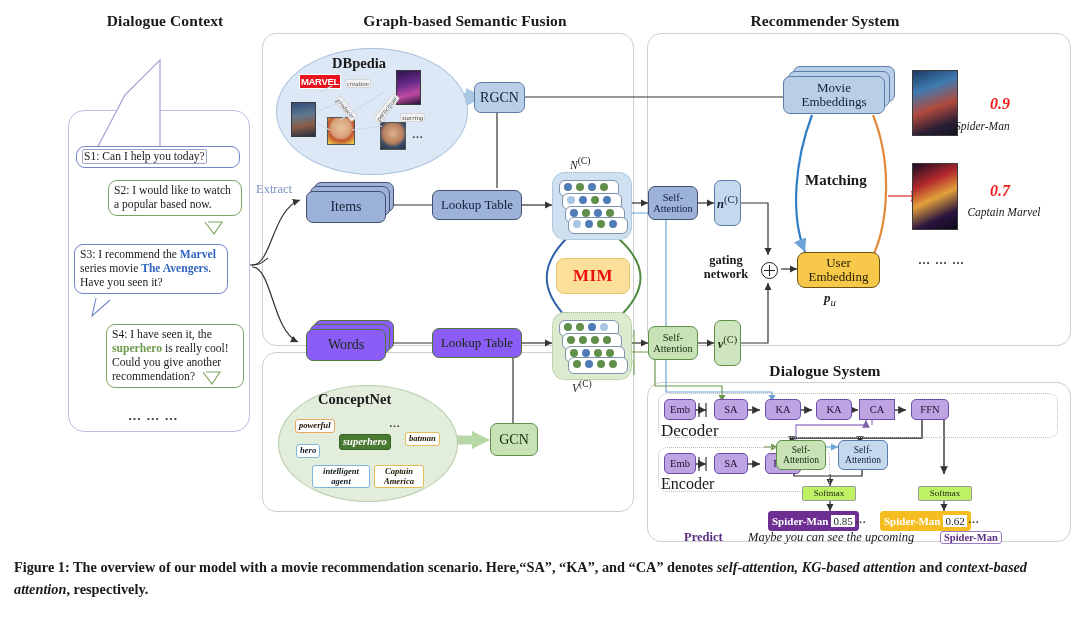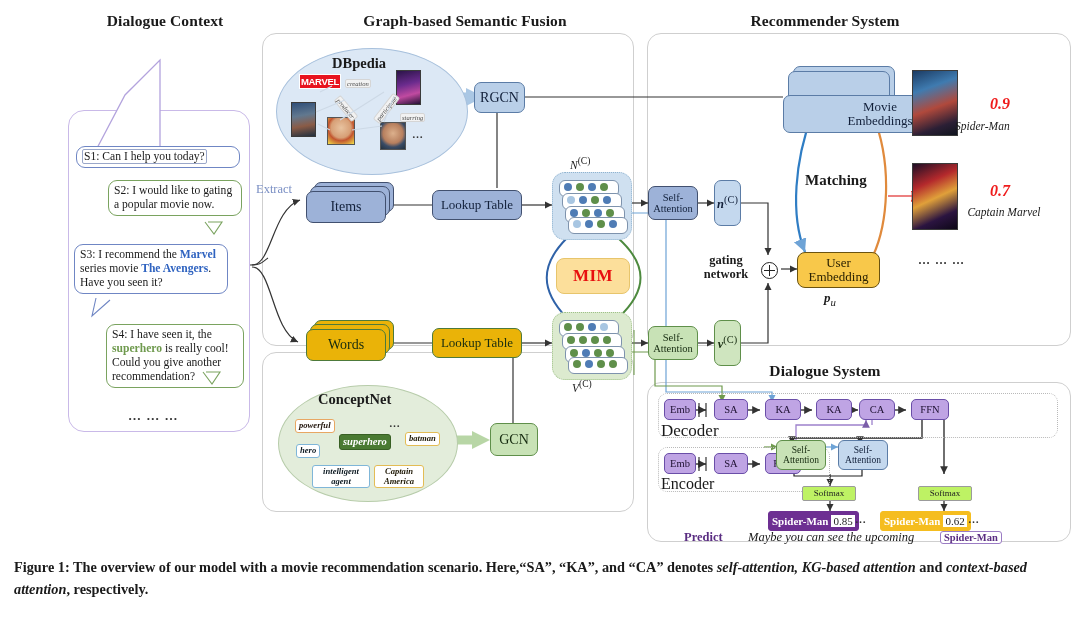--- a/index.html
+++ b/index.html
@@ -15,21 +15,21 @@
   
   .panel{border:1.2px solid #cfcfcf;border-radius:14px;background:transparent;}
   .panel-dash{border:1.4px solid #c9b9e8;border-radius:16px;}
 
   
   .node{display:flex;align-items:center;justify-content:center;text-align:center;
         border-radius:7px;font-size:12.5px;line-height:1.08;}
   .blue{background:#9db2d8;border:1.1px solid #41506f;color:#12203a;}
   .bluelt{background:#b9cfe8;border:1.1px solid #5b7ca6;color:#12203a;}
   .bluepale{background:#c4d8ee;border:1.1px solid #5b7ca6;color:#12203a;}
-  .green{background:#eab308;border:1.1px solid #4d7a3b;color:#162b10;}
+  .green{background:#8b5cf6;border:1.1px solid #4d7a3b;color:#162b10;}
   .greenlt{background:#c8e2b6;border:1.1px solid #5f8f4a;color:#162b10;}
   .gold{background:#f8c84a;border:1.2px solid #6b5310;color:#2a2102;}
   .purple{background:#bfa4e4;border:1.1px solid #6a4ea8;color:#1d1030;}
   .grey{background:#bef264;border:1px solid #9b9b9b;color:#222;}
 
   
   .stack{position:absolute;}
   .stack .card{position:absolute;border-radius:7px;}
 
   
@@ -215,21 +215,21 @@
 
     <path d="M830,500 L830,511" stroke="#222" stroke-width="1.2" fill="none" marker-end="url(#ar)"></path>
     <path d="M944,500 L944,511" stroke="#222" stroke-width="1.2" fill="none" marker-end="url(#ar)"></path>
   </svg>
 
   <div class="bubble b-blue" style="left:76px;top:146px;width:152px;">
     <span class="tok">S1: Can I help you today?</span>
   </div>
 
   <div class="bubble b-green" style="left:108px;top:180px;width:122px;">
-    <span>S2: I would like to gating a popular movie now.</span>
+    <span>S2: I would like to watch a popular based now.</span>
   </div>
 
   <div class="bubble b-blue" style="left:74px;top:244px;width:142px;">
     <span>S3: I recommend the </span><span class="kwblue">Marvel</span><span> series movie </span><span class="kwblue">The Avengers</span><span>. Have you seen it?</span>
   </div>
 
   <div class="bubble b-green" style="left:106px;top:324px;width:126px;">
     <span>S4: I have seen it, the </span><span class="kwgreen">superhero</span><span> is really cool! Could you give another recommendation?</span>
   </div>
 
@@ -359,21 +359,21 @@
   <div class="oplus" style="left:761px;top:262px;width:15px;height:15px;"></div>
 
   <div class="node gold abs" style="left:797px;top:252px;width:83px;height:36px;font-size:13px;border-radius:8px;">User Embedding</div>
   <div class="lbl" style="left:824px;top:290px;font-size:13px;font-weight:bold;font-style:italic;">
     <span>p</span><sub style="font-style:italic;font-weight:normal;">u</sub>
   </div>
 
   <div class="stack" style="left:783px;top:66px;width:112px;height:52px;">
     <div class="card bluelt" style="left:10px;top:0;width:100px;height:34px;"></div>
     <div class="card bluelt" style="left:5px;top:5px;width:100px;height:34px;"></div>
-    <div class="node bluelt" style="position:absolute;left:0;top:29px;width:100px;height:36px;font-size:13px;padding-left:46px;">Movie Embeddings</div>
+    <div class="node bluelt" style="position:absolute;left:0;top:10px;width:100px;height:36px;font-size:13px;">Movie Embeddings</div>
   </div>
 
   <div class="matching" style="left:805px;top:172px;">Matching</div>
 
   <div class="poster" style="left:912px;top:70px;width:44px;height:64px;
        background:linear-gradient(160deg,#1b3b63 0%,#3f7bb0 28%,#b0493c 56%,#2b1f35 82%,#10151f 100%);"></div>
   <div class="score" style="left:990px;top:95px;">0.9</div>
   <div class="movname" style="left:955px;top:120px;width:100px;text-align:left;">Spider-Man</div>
 
   <div class="poster" style="left:912px;top:163px;width:44px;height:65px;
@@ -383,21 +383,21 @@
 
   <div class="dots" style="left:918px;top:253px;font-size:12px;">… … …</div>
 
   <div class="subpanel" style="left:658px;top:393px;width:398px;height:43px;"></div>
   <div class="subpanel" style="left:658px;top:447px;width:170px;height:43px;"></div>
 
   <div class="node purple abs" style="left:664px;top:399px;width:32px;height:21px;font-size:10.5px;border-radius:5px;">Emb</div>
   <div class="node purple abs" style="left:714px;top:399px;width:34px;height:21px;font-size:10.5px;border-radius:5px;">SA</div>
   <div class="node purple abs" style="left:765px;top:399px;width:36px;height:21px;font-size:10.5px;border-radius:5px;">KA</div>
   <div class="node purple abs" style="left:816px;top:399px;width:36px;height:21px;font-size:10.5px;border-radius:5px;">KA</div>
-  <div class="node purple abs" style="left:859px;top:399px;width:36px;height:21px;font-size:10.5px;border-radius:6px;">CA</div>
+  <div class="node purple abs" style="left:859px;top:399px;width:36px;height:21px;font-size:10.5px;border-radius:0;">CA</div>
   <div class="node purple abs" style="left:911px;top:399px;width:38px;height:21px;font-size:10.5px;border-radius:5px;">FFN</div>
   <div class="lbl" style="left:661px;top:421px;font-size:17px;">Decoder</div>
 
   <div class="node purple abs" style="left:664px;top:453px;width:32px;height:21px;font-size:10.5px;border-radius:5px;">Emb</div>
   <div class="node purple abs" style="left:714px;top:453px;width:34px;height:21px;font-size:10.5px;border-radius:5px;">SA</div>
   <div class="node purple abs" style="left:765px;top:453px;width:36px;height:21px;font-size:10.5px;border-radius:5px;">FFN</div>
   <div class="lbl" style="left:661px;top:475px;font-size:16px;">Encoder</div>
 
   <div class="node greenlt abs" style="left:776px;top:440px;width:50px;height:30px;font-size:9.5px;border-radius:6px;padding:0 2px;">Self-Attention</div>
   <div class="node bluepale abs" style="left:838px;top:440px;width:50px;height:30px;font-size:9.5px;border-radius:6px;padding:0 2px;">Self-Attention</div>

